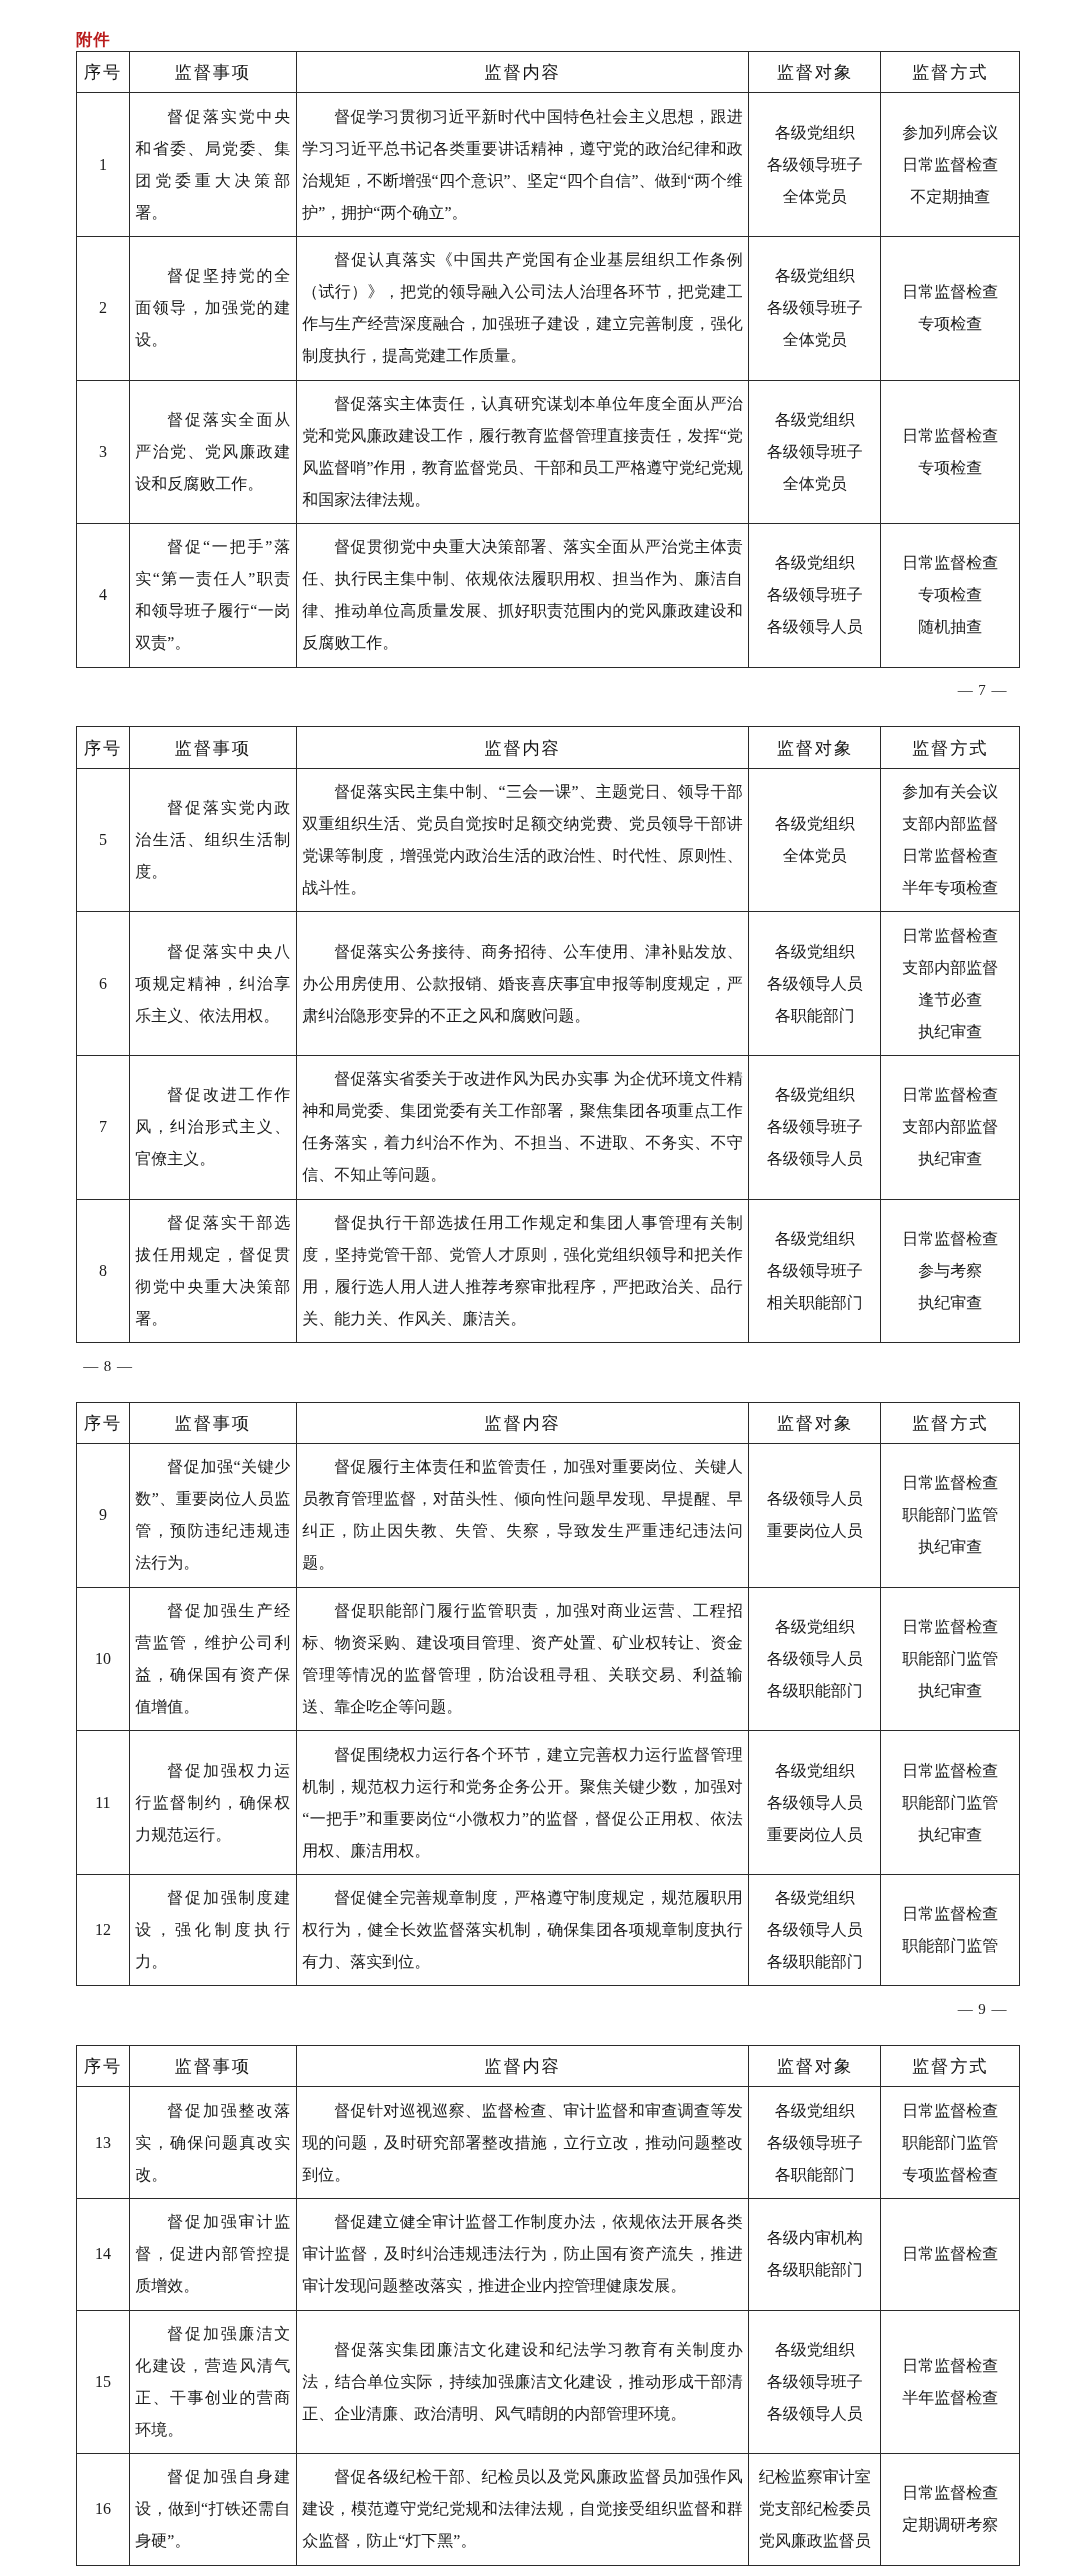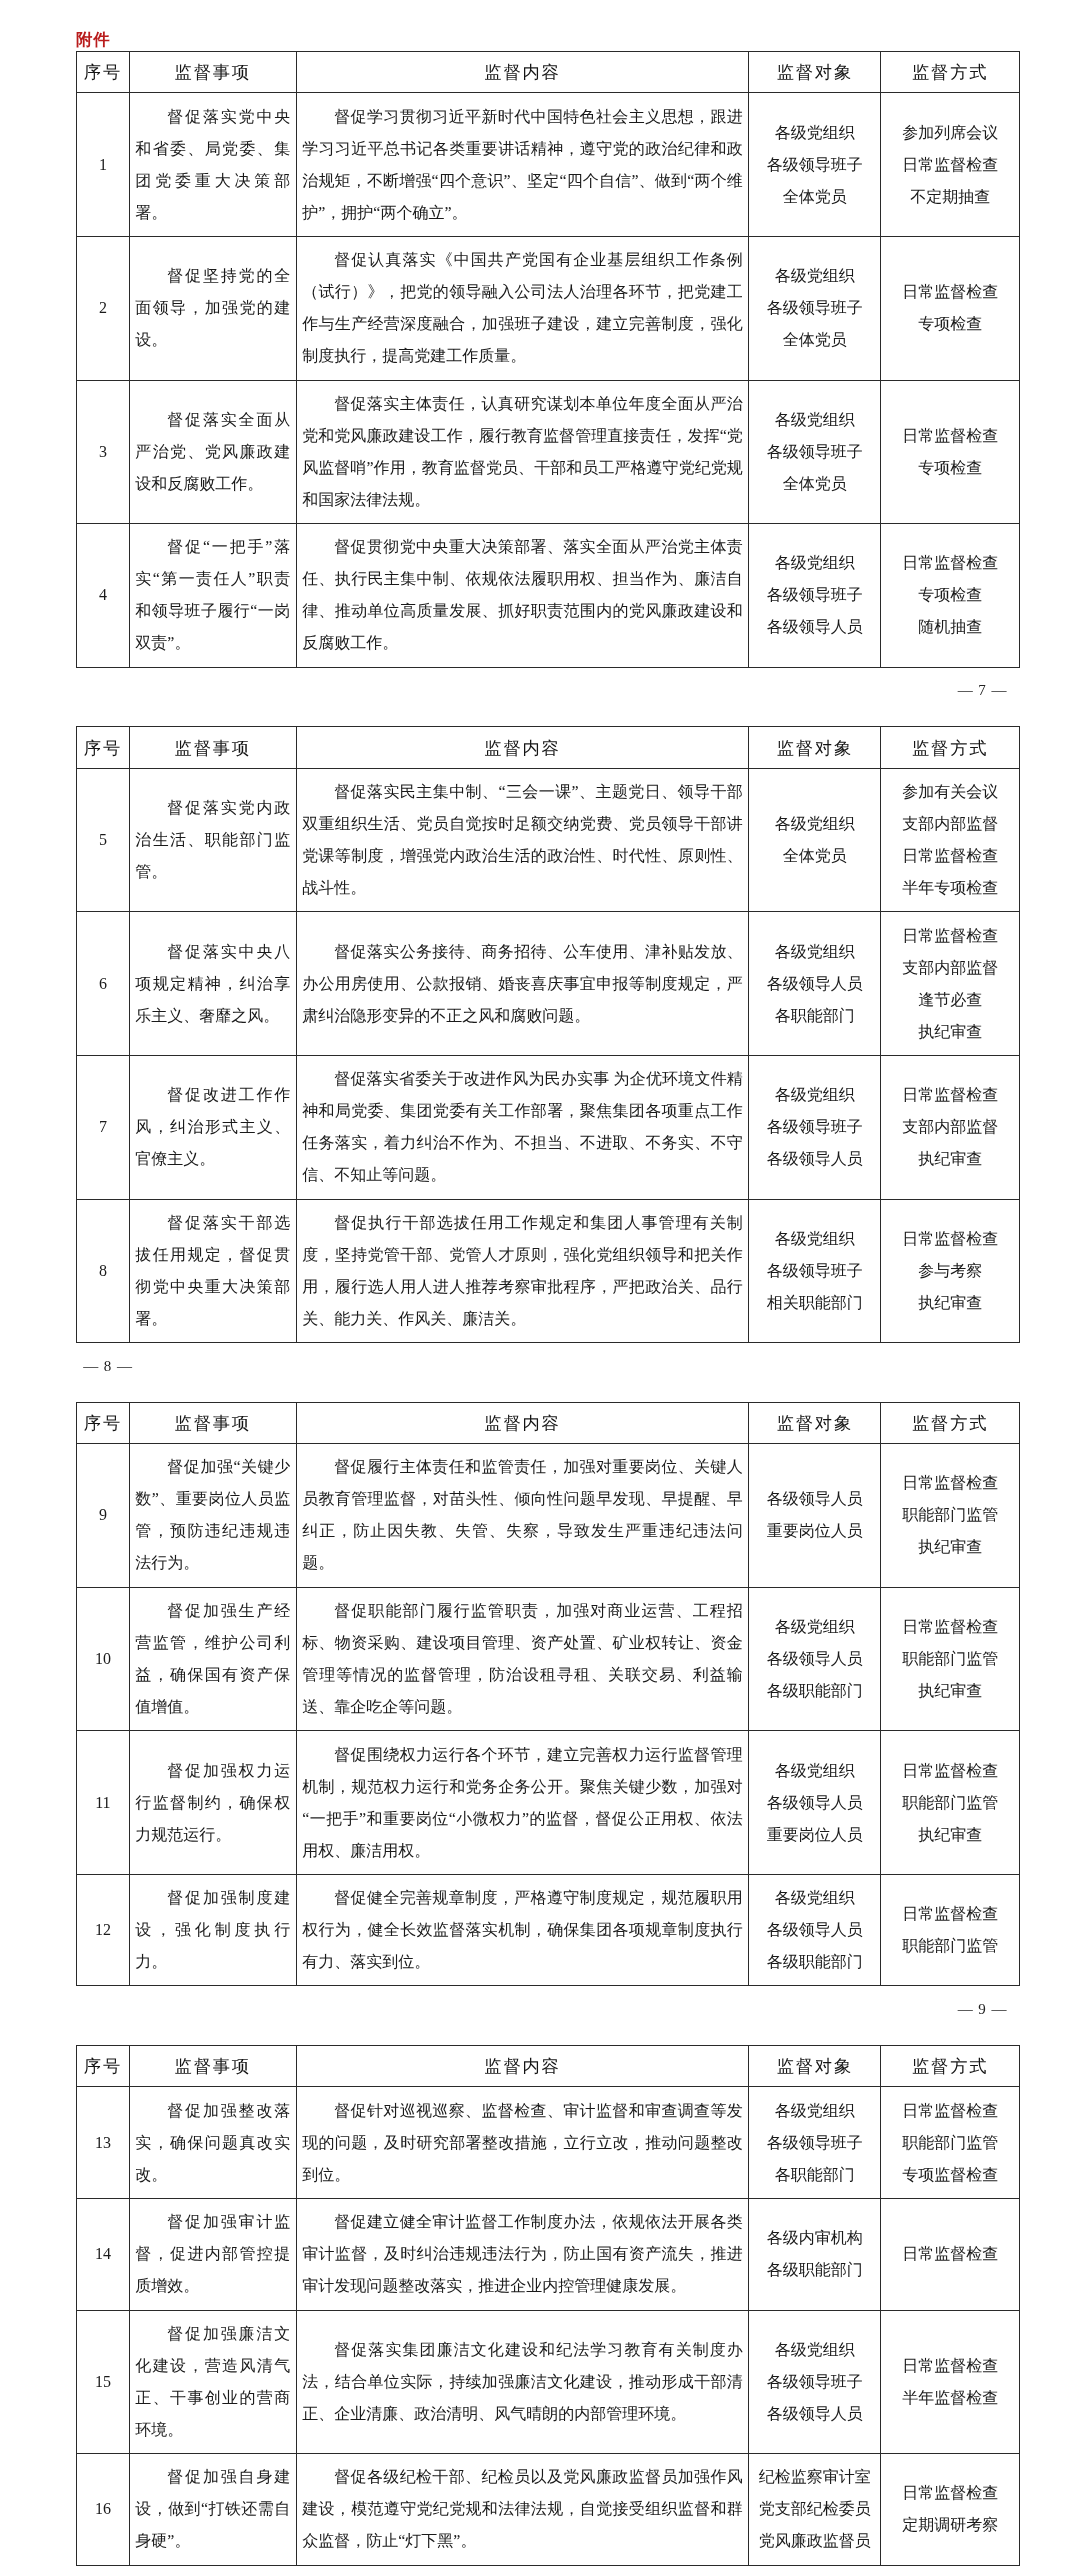--- a/index.html
+++ b/index.html
@@ -175,33 +175,33 @@
               <th>序号</th>
               <th>监督事项</th>
               <th>监督内容</th>
               <th>监督对象</th>
               <th>监督方式</th>
             </tr>
       </thead>
       <tbody>
   <tr>
     <td class="col-no">5</td>
-    <td class="col-item">督促落实党内政治生活、职能部门监管。</td>
+    <td class="col-item">督促落实党内政治生活、组织生活制度。</td>
     <td class="col-content">督促落实民主集中制、“三会一课”、主题党日、领导干部双重组织生活、党员自觉按时足额交纳党费、党员领导干部讲党课等制度，增强党内政治生活的政治性、时代性、原则性、战斗性。</td>
     <td class="col-target">各级党组织
 全体党员</td>
     <td class="col-method">参加有关会议
 支部内部监督
 日常监督检查
 半年专项检查</td>
   </tr>
 
   <tr>
     <td class="col-no">6</td>
-    <td class="col-item">督促落实中央八项规定精神，纠治享乐主义、奢靡之风。</td>
+    <td class="col-item">督促落实中央八项规定精神，纠治享乐主义、依法用权。</td>
     <td class="col-content">督促落实公务接待、商务招待、公车使用、津补贴发放、办公用房使用、公款报销、婚丧喜庆事宜申报等制度规定，严肃纠治隐形变异的不正之风和腐败问题。</td>
     <td class="col-target">各级党组织
 各级领导人员
 各职能部门</td>
     <td class="col-method">日常监督检查
 支部内部监督
 逢节必查
 执纪审查</td>
   </tr>
 

